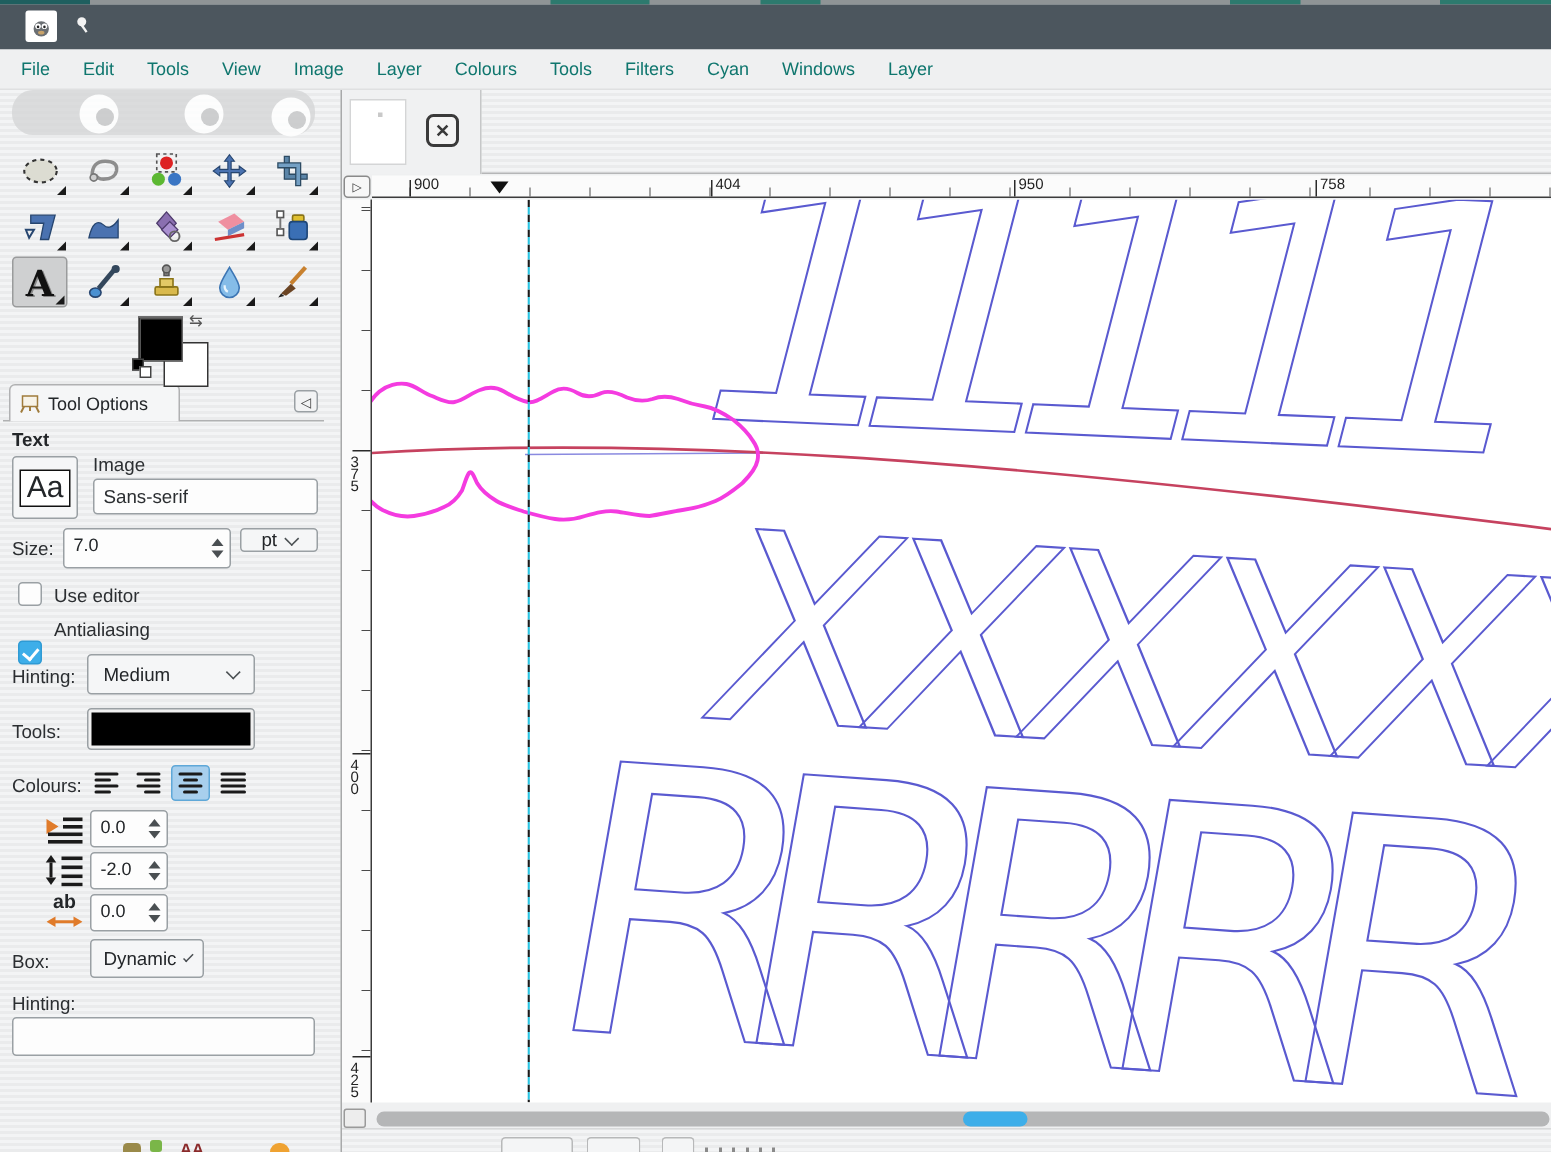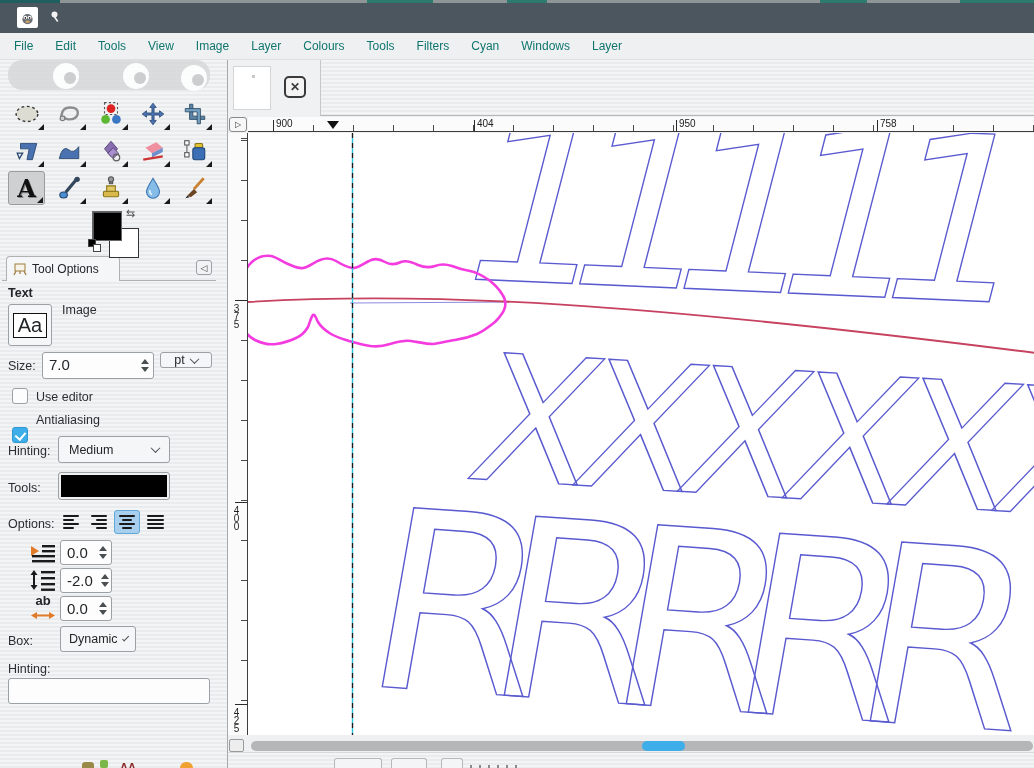--- a/index.html
+++ b/index.html
@@ -35,21 +35,21 @@
   .dock-tab{left:6px;top:196px;width:114px;height:25px;background:#f5f6f7;border:1px solid #b0b1b2;border-bottom:none;border-radius:4px 4px 0 0;display:flex;align-items:center;gap:5px;padding:0 6px;font-size:12px;}
   .dock-line{left:2px;top:220px;width:214px;height:1px;background:#b0b1b2;}
   .collapse-btn{left:196px;top:200px;width:16px;height:15px;border:1px solid #9aa0a4;border-radius:3px;background:#f2f3f4;font-size:9px;display:flex;align-items:center;justify-content:center;color:#444;}
   .opt-label{font-size:12.5px;color:#2b2e31;}
   .section-title{font-weight:bold;font-size:12.5px;}
   .field{background:#fdfdfd;border:1px solid #9aa0a4;border-radius:3px;font-size:12.5px;color:#2b2e31;font-family:"Liberation Sans",sans-serif;padding:2px 6px;}
   input.field{outline:none;}
   .btn{background:#f5f6f7;border:1px solid #9aa0a4;border-radius:3px;font-size:12.5px;display:flex;align-items:center;justify-content:center;gap:6px;}
   .chev{width:7px;height:7px;border-right:1.5px solid #4a4f52;border-bottom:1.5px solid #4a4f52;transform:rotate(45deg) translate(-1px,-1px);}
   .spinbox{background:#fdfdfd;border:1px solid #9aa0a4;border-radius:3px;display:flex;}
-  .spinbox .val{flex:1;padding:3px 6px;font-size:15px;}
+  .spinbox .val{flex:1;padding:3px 6px;font-size:12px;}
   .spin-arrows{width:16px;display:flex;flex-direction:column;align-items:center;justify-content:center;gap:3px;}
   .tri-up{border-left:4px solid transparent;border-right:4px solid transparent;border-bottom:5px solid #4a4f52;}
   .tri-dn{border-left:4px solid transparent;border-right:4px solid transparent;border-top:5px solid #4a4f52;}
   .checkbox{width:16px;height:16px;border:1px solid #9aa0a4;border-radius:3px;background:#fdfdfd;position:relative;}
   .checkbox.checked{background:#3daee9;border-color:#2e9ad4;}
   .checkbox.checked:after{content:"";position:absolute;left:4px;top:2px;width:5px;height:8px;border-right:2px solid #fff;border-bottom:2px solid #fff;transform:rotate(40deg);}
   .swatch-btn{border:1px solid #9aa0a4;border-radius:3px;background:#f0f0f0;padding:2px;}
   .swatch-inner{width:100%;height:100%;background:#000;}
   .jbtn{width:26px;height:24px;border:1px solid transparent;border-radius:3px;display:flex;flex-direction:column;justify-content:center;gap:2px;padding:3px 4px;}
   .jbtn i{height:2px;background:#1a1a1a;border-radius:1px;display:block;}
@@ -259,20 +259,21 @@
     <div class="abs collapse-btn">
         <span>◁</span>
       </div>
 
     <div class="abs section-title" style="left:8px;top:226px">Text</div>
 
     <div class="abs btn" style="left:8px;top:244px;width:44px;height:42px;font-size:20px">
         <span style="border:1.5px solid #111;padding:0 4px;background:#fff">Aa</span>
       </div>
     <div class="abs opt-label" style="left:62px;top:243px">Image</div>
+    <input class="abs field" style="left: 62px; top: 259px; width: 150px; height: 24px;" readonly="" value="Sans-serif">
 
     <div class="abs opt-label" style="left:8px;top:299px">Size:</div>
     <div class="abs spinbox" style="left:42px;top:292px;width:112px;height:27px">
       <span class="val">7.0</span>
       <span class="spin-arrows">
           <span class="tri-up"></span>
           <span class="tri-dn"></span>
         </span>
     </div>
     <div class="abs btn" style="left:160px;top:292px;width:52px;height:16px">
@@ -289,21 +290,21 @@
     <div class="abs btn" style="left:58px;top:376px;width:112px;height:27px;justify-content:space-between;padding:0 10px">
       <span>Medium</span>
         <span class="chev"></span>
     </div>
 
     <div class="abs opt-label" style="left:8px;top:421px">Tools:</div>
     <div class="abs swatch-btn" style="left:58px;top:412px;width:112px;height:28px">
         <div class="swatch-inner"></div>
       </div>
 
-    <div class="abs opt-label" style="left:8px;top:457px">Options:</div>
+    <div class="abs opt-label" style="left:8px;top:457px">Colours:</div>
     <div class="abs jbtn" style="left:58px;top:450px">
         <i style="width:16px;align-self:flex-start"></i>
         <i style="width:11px;align-self:flex-start"></i>
         <i style="width:16px;align-self:flex-start"></i>
         <i style="width:11px;align-self:flex-start"></i>
       </div>
     <div class="abs jbtn" style="left:86px;top:450px">
         <i style="width:16px;align-self:flex-end"></i>
         <i style="width:11px;align-self:flex-end"></i>
         <i style="width:16px;align-self:flex-end"></i>

